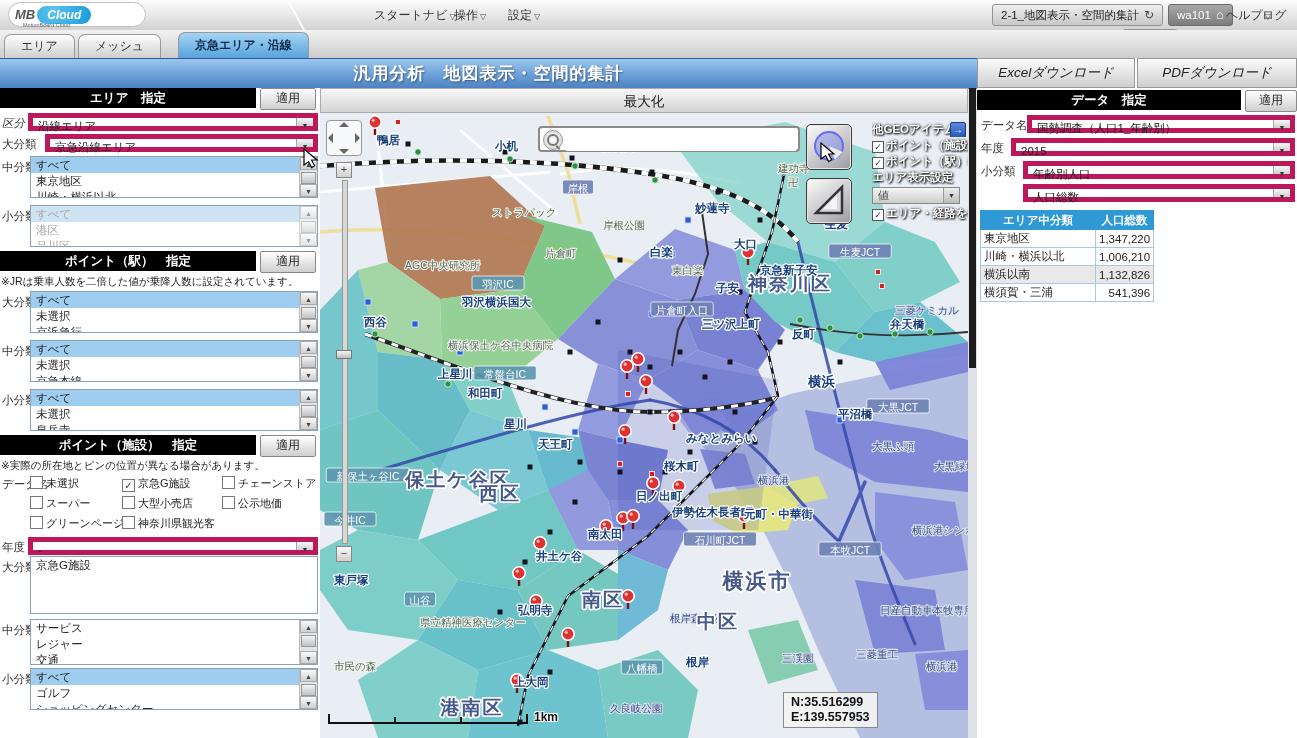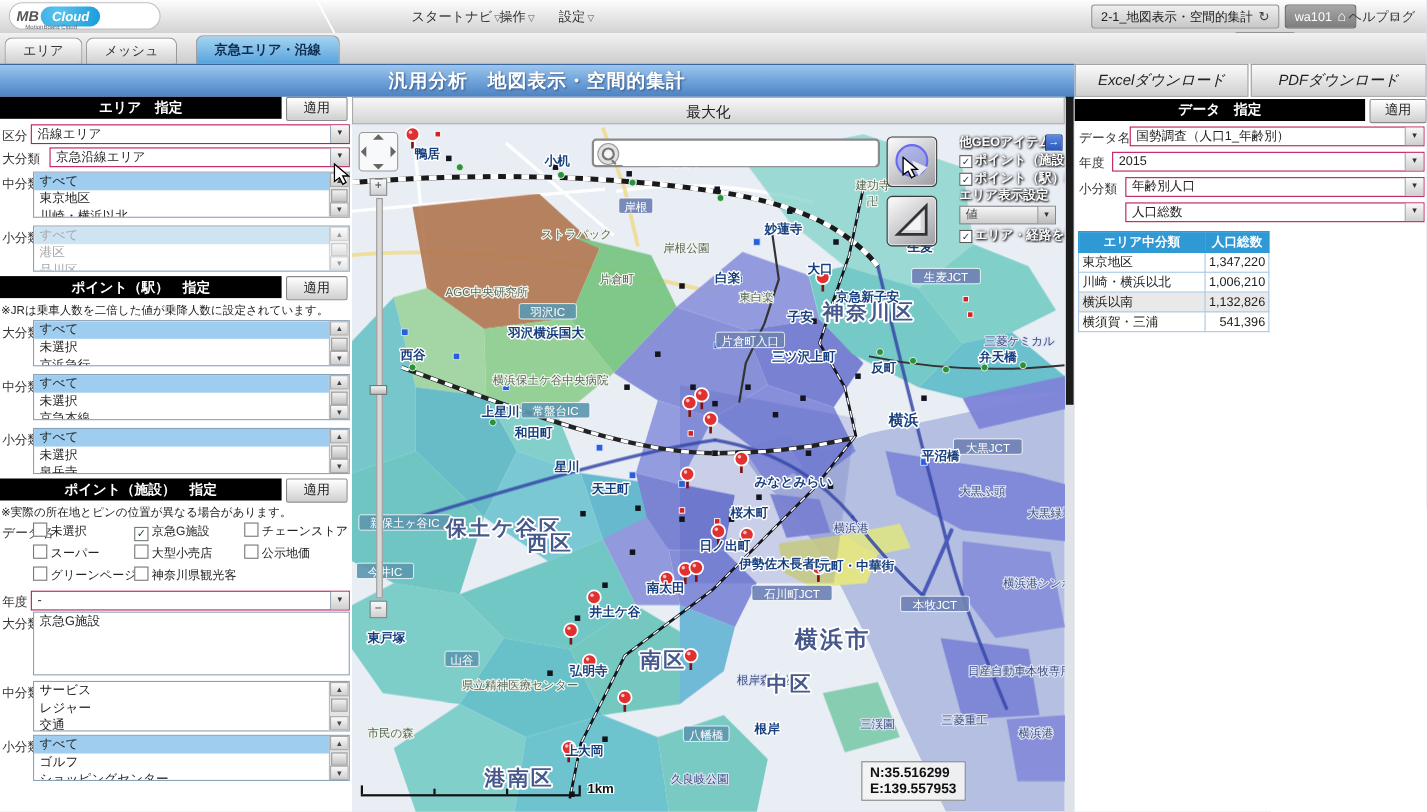--- a/index.html
+++ b/index.html
@@ -30,21 +30,21 @@
   #tab0{left:4px;} #tab1{left:78px;}
   #tab2{left:178px;height:25px;line-height:25px;background:linear-gradient(#a5d4f2,#58a3dc);color:#0d2c4e;font-weight:bold;}
   
   #banner{left:0;top:58px;width:977px;height:30px;background:linear-gradient(#9cc6ee,#6b9fd8 55%,#4a80c0);border-top:1px solid #2a5a9a;color:#fff;font-size:17px;font-weight:bold;text-align:center;line-height:30px;text-shadow:1px 1px 2px rgba(0,0,30,.45);letter-spacing:1px;}
   
   #left{left:0;top:88px;width:320px;height:650px;background:#fff;}
   .shdr{left:0;height:20px;line-height:20px;background:#000;color:#fff;font-size:12.5px;font-weight:bold;text-align:center;width:256px;}
   .apply{width:54px;height:20px;line-height:18px;text-align:center;border:1px solid #8a8a8a;border-radius:2px;background:linear-gradient(#ffffff,#cfcfcf);font-size:12px;color:#222;}
   .flabel{font-size:11.5px;color:#333;}
   .note{font-size:10.5px;color:#222;white-space:nowrap;}
-  .sel{height:18px;border:1px solid #be185d;background:#fff;box-sizing:border-box;}
+  .sel{height:18px;border:5px solid #be185d;background:#fff;box-sizing:border-box;}
   .sel .v{position:absolute;left:5px;top:0;height:16px;line-height:16px;font-size:11.5px;color:#222;white-space:nowrap;}
   .sel .dbtn{position:absolute;right:0;top:0;width:16px;height:100%;border-left:1px solid #9ab;background:linear-gradient(#f8f8f8,#cfcfcf);text-align:center;font-size:7px;color:#333;line-height:16px;}
   .lb{border:1px solid #8aa2b8;background:#fff;box-sizing:border-box;overflow:hidden;}
   .lb .lb-rows{position:absolute;left:0;top:0;right:17px;bottom:0;overflow:hidden;}
   .lb-row{height:16px;line-height:16px;font-size:11.5px;padding-left:5px;white-space:nowrap;color:#222;}
   .lb-row.s{background:#9fcdf0;}
   .lb.dis .lb-row{color:#a6a6a6;}
   .lb.dis .lb-row.s{background:#cfe4f3;}
   .sb{position:absolute;right:0;top:0;width:17px;bottom:0;background:#e4e4e4;border-left:1px solid #bbb;}
   .sb-b{height:13px;line-height:13px;text-align:center;font-size:7px;color:#444;background:linear-gradient(#fafafa,#cfcfcf);border:1px solid #aaa;box-sizing:border-box;}
@@ -125,21 +125,21 @@
   <div id="tab0" class="tab abs">エリア</div>
   <div id="tab1" class="tab abs">メッシュ</div>
   <div id="tab2" class="tab abs">京急エリア・沿線</div>
 </div>
 
 <div id="banner" class="abs">汎用分析　地図表示・空間的集計</div>
 
 <div id="left" class="abs">
   <div class="shdr abs" style="top:0;">エリア　指定</div>
   <div class="apply abs" style="left:260px;top:0;">適用</div>
-  <span class="flabel abs" style="left:2px;top:28px;">区分</span>
+  <span class="flabel abs" style="left:2px;top:28px;font-style:italic;">区分</span>
   <div class="sel abs" style="left:28px;top:25px;width:290px;">
       <span class="v">沿線エリア</span>
       <span class="dbtn">▼</span>
     </div>
   <span class="flabel abs" style="left:2px;top:49px;">大分類</span>
   <div class="sel abs" style="left:45px;top:46px;width:273px;">
       <span class="v">京急沿線エリア</span>
       <span class="dbtn">▼</span>
     </div>
   <span class="flabel abs" style="left:2px;top:72px;">中分類</span>

